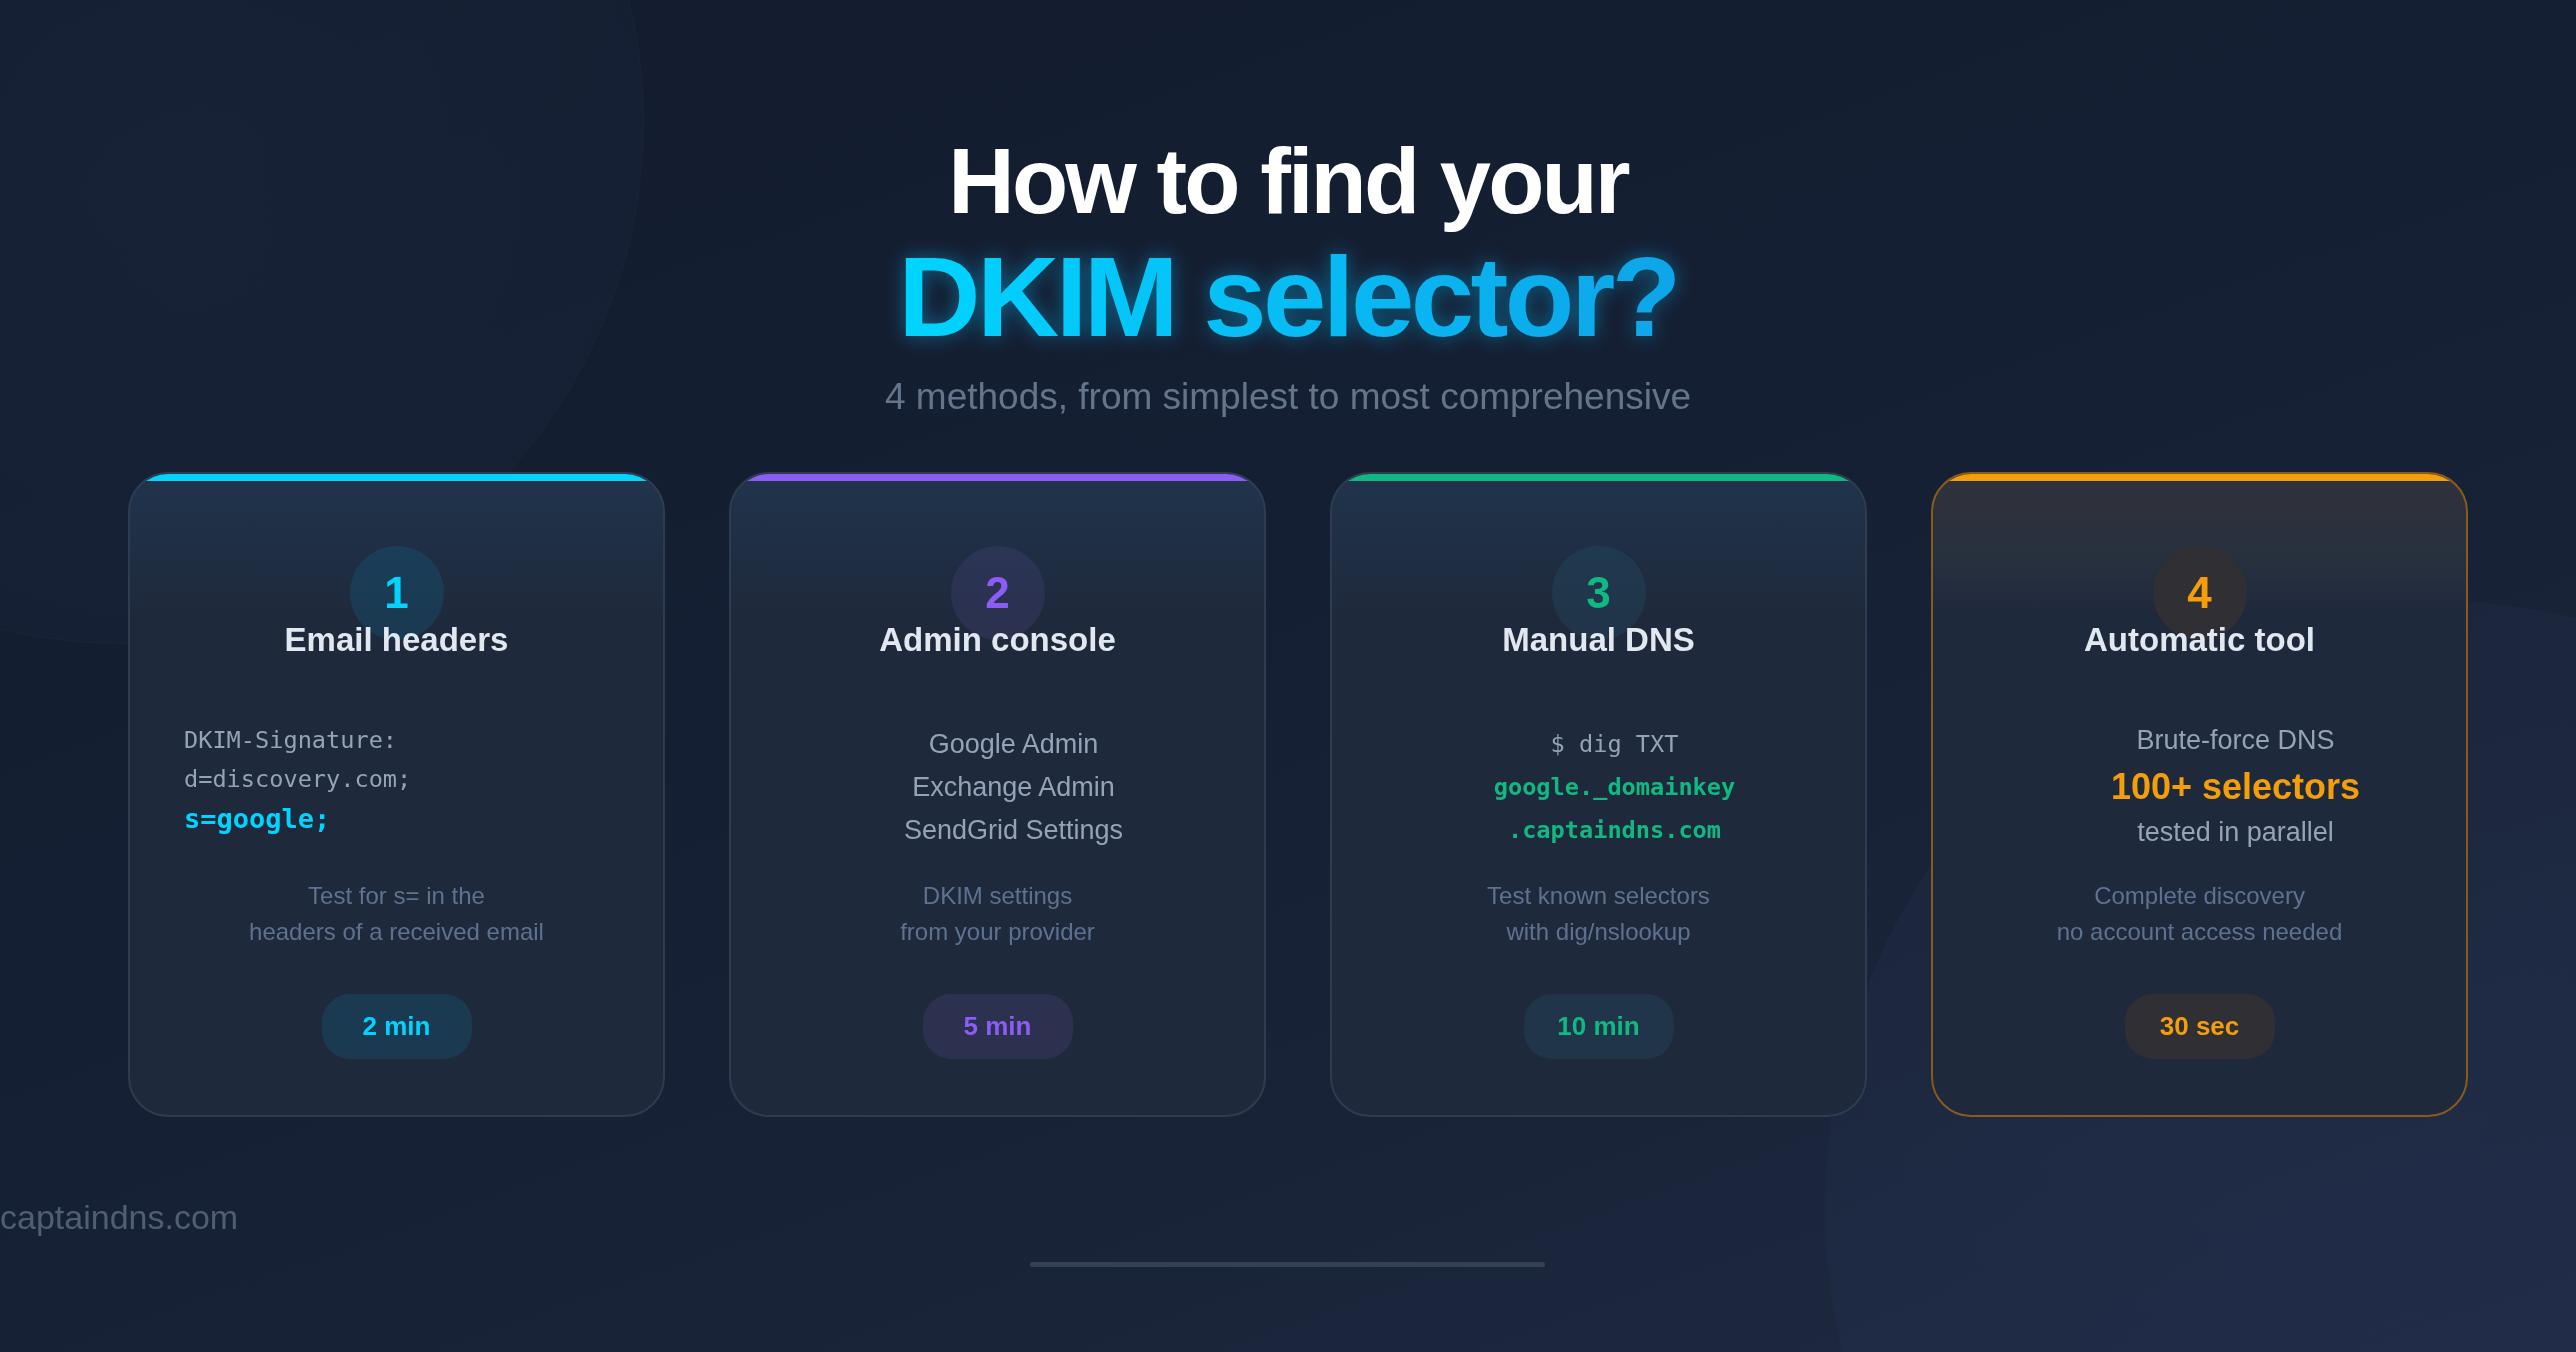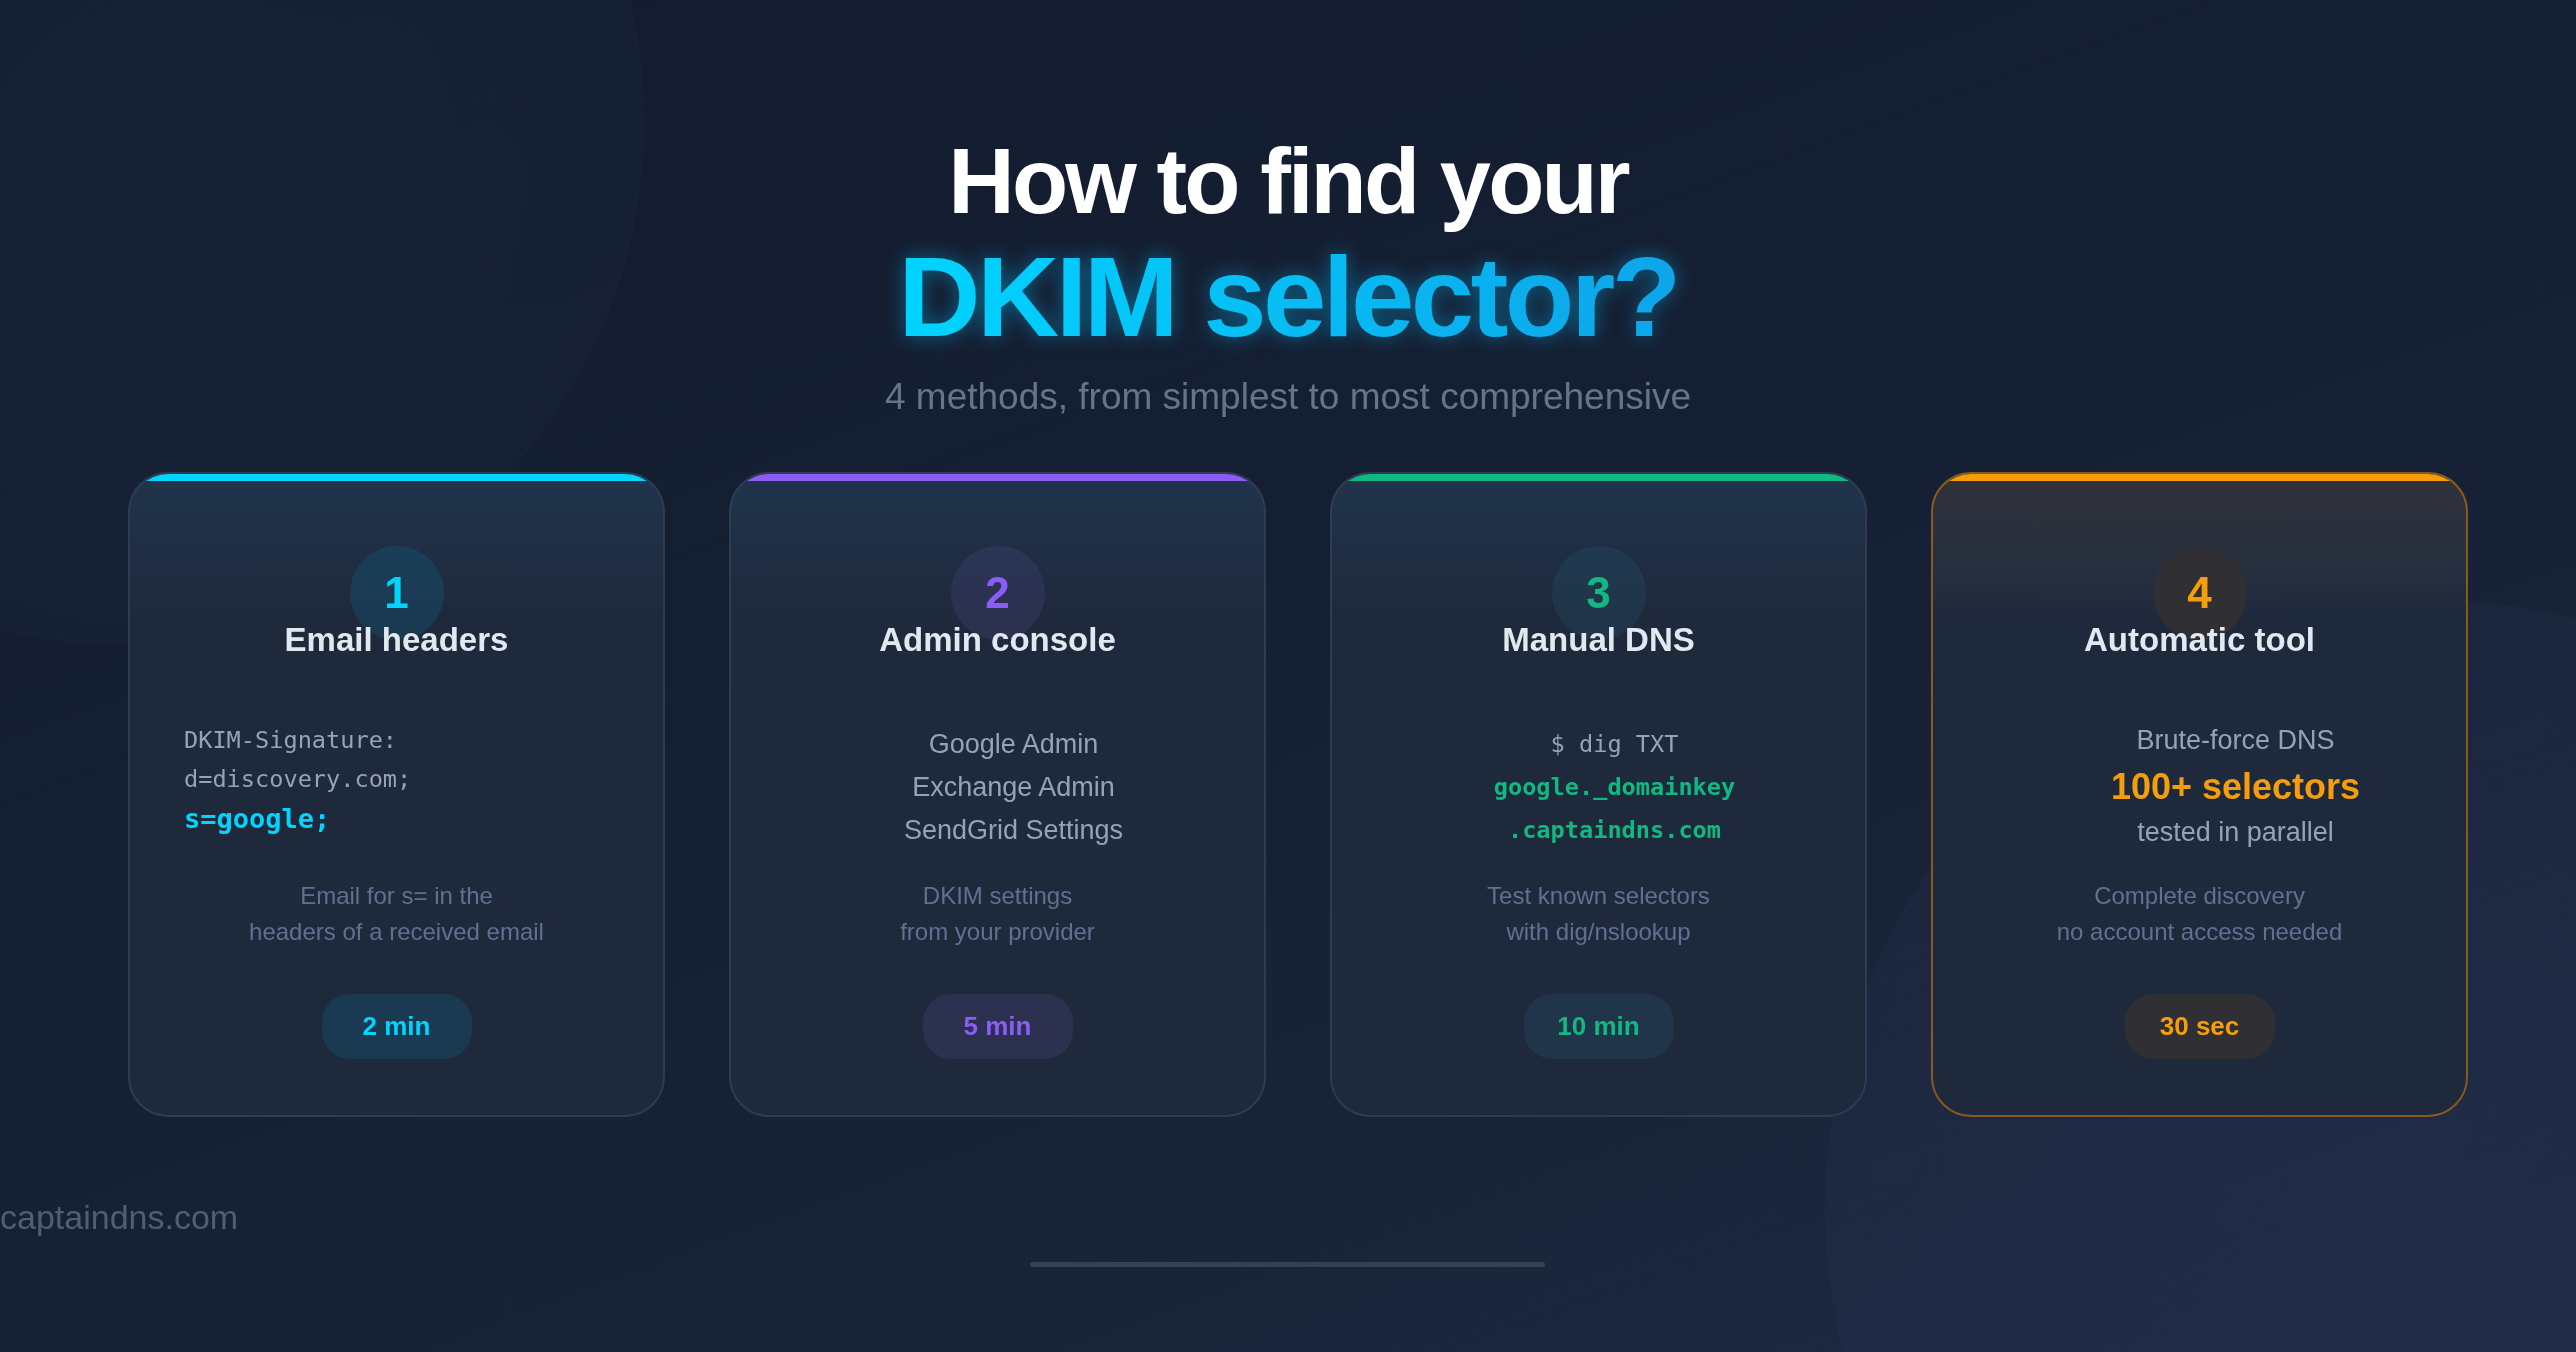--- a/index.html
+++ b/index.html
@@ -100,21 +100,21 @@
 <div class="card c1" style="left:128px;">
   <div class="topbar" style="background:#00d4ff;"></div>
   <div class="badge-circle" style="background:rgba(0,150,200,0.16); color:#00d4ff;">1</div>
   <div class="card-title">Email headers</div>
   <div class="code-block mono">
     <div class="code-line">DKIM-Signature:</div>
     <div class="code-line">d=discovery.com;</div>
     <div class="code-line hl" style="color:#00d4ff;">s=google;</div>
   </div>
   <div class="desc">
-    <div>Email for s= in the</div>
+    <div>Test for s= in the</div>
     <div>headers of a received email</div>
   </div>
   <div class="pill" style="background:rgba(0,150,200,0.16); color:#00d4ff;">2 min</div>
 </div>
 
 <div class="card c2" style="left:729px;">
   <div class="topbar" style="background:#8b5cf6;"></div>
   <div class="badge-circle" style="background:rgba(120,100,200,0.14); color:#8b5cf6;">2</div>
   <div class="card-title">Admin console</div>
   <div class="center-block">

